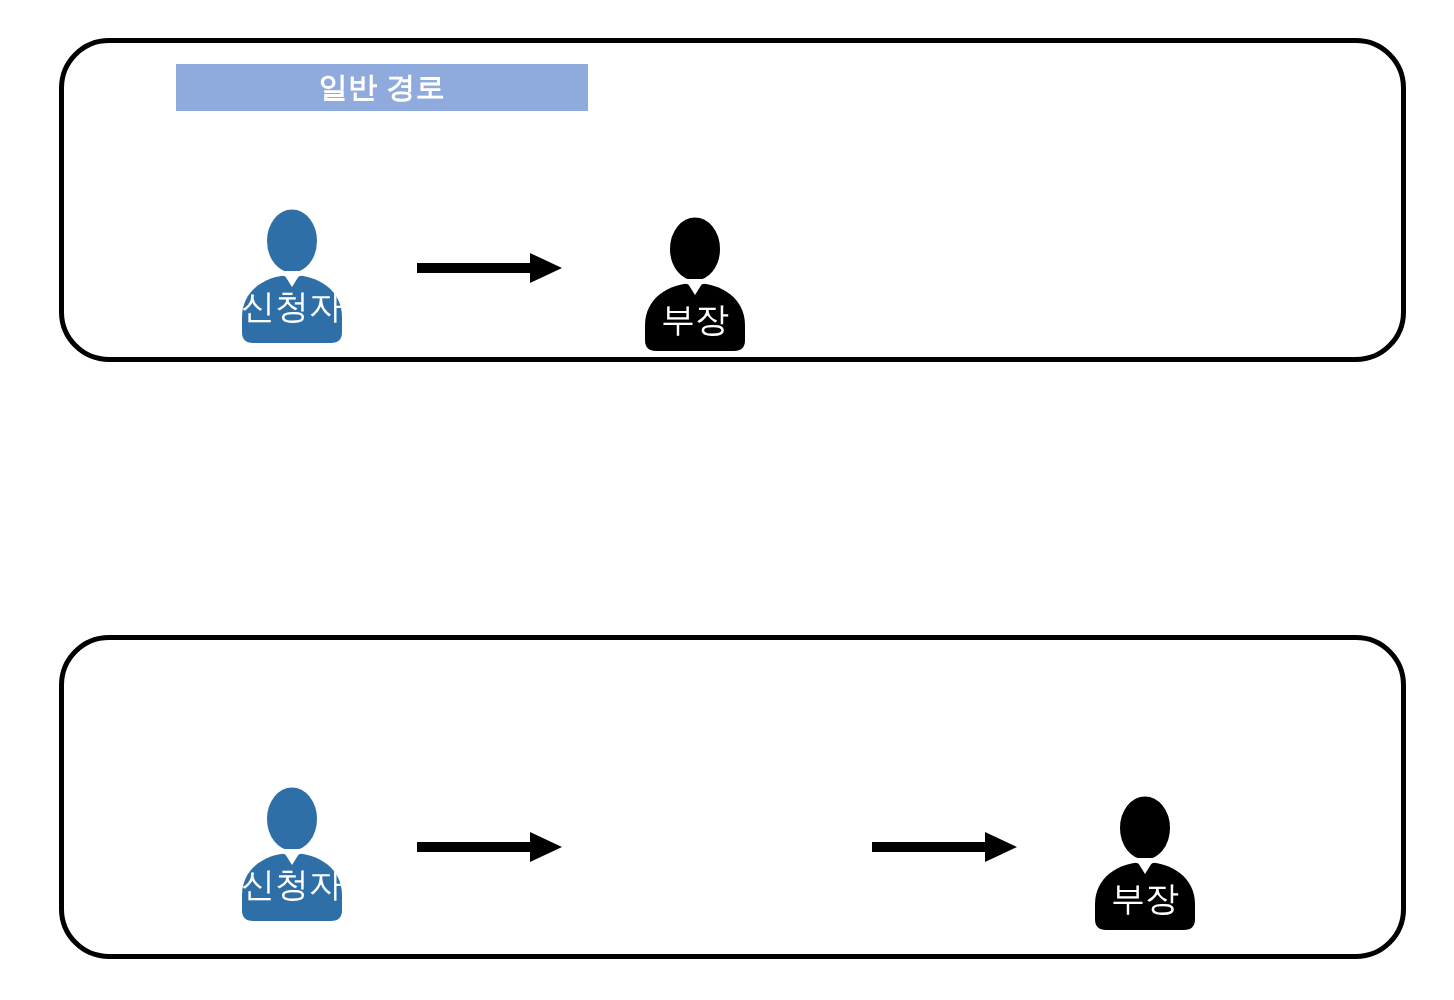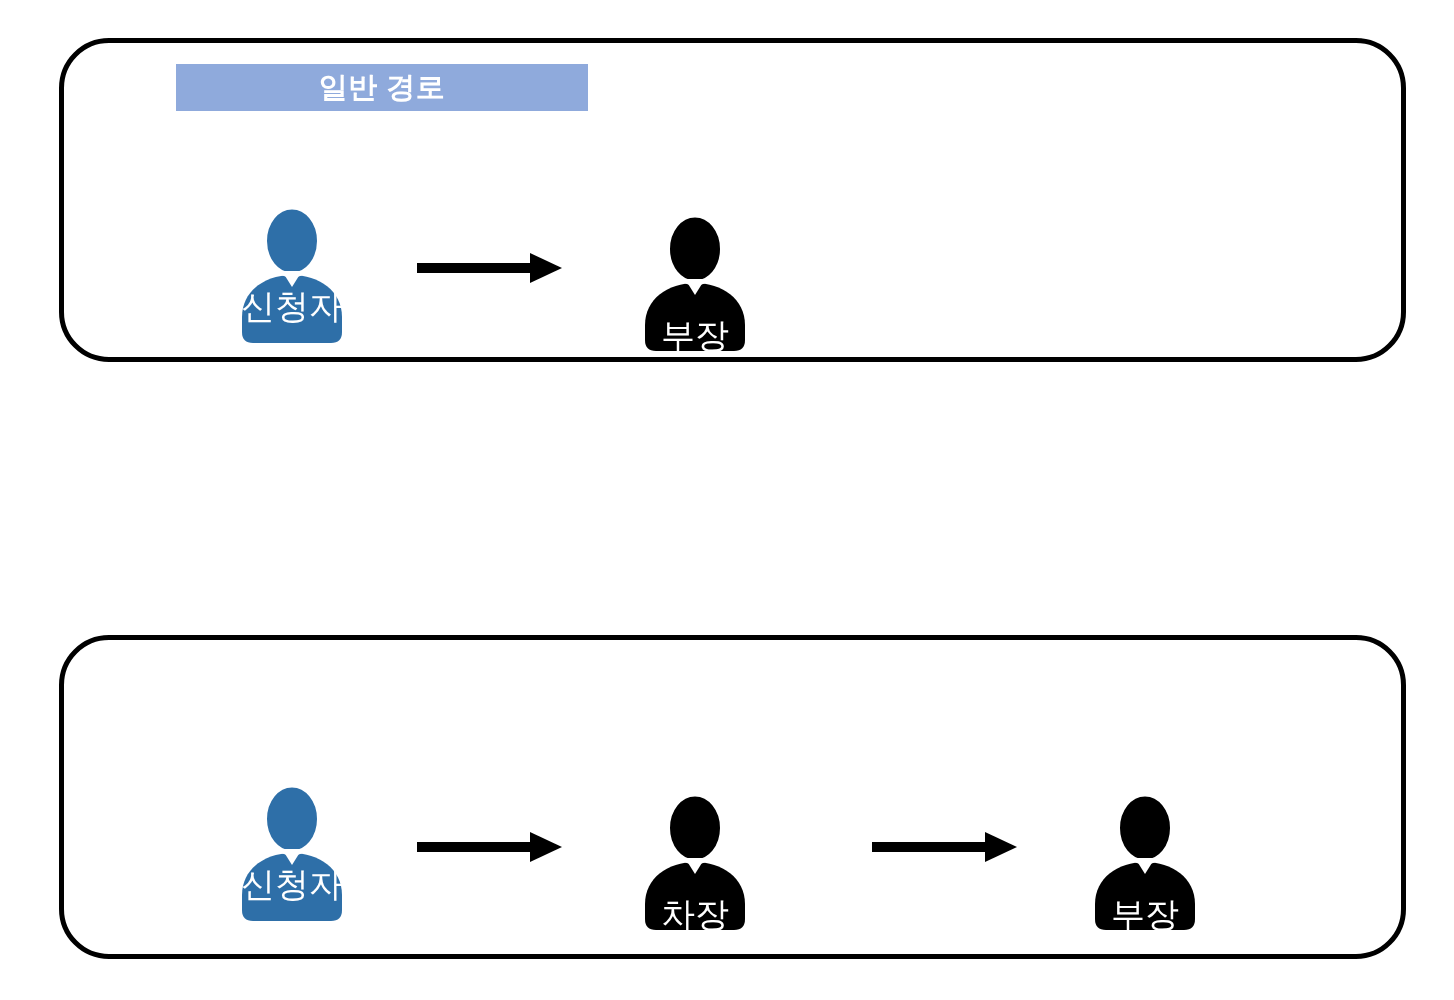--- a/index.html
+++ b/index.html
@@ -31,21 +31,21 @@
   .person svg{width:106px;height:140px;display:block}
   .person.blue  .fill{fill:var(--accent-blue,#2E6FA8)}
   .person.black .fill{fill:var(--icon-black,#000)}
   .person .label{
     position:absolute;left:50%;transform:translateX(-50%);
     width:170px;text-align:center;white-space:nowrap;
     color:var(--label-text,#fff);font-size:34px;font-weight:400;
     line-height:36px;
   }
   .person.blue  .label{top:83px}
-  .person.black .label{top:104px}
+  .person.black .label{top:88px}
 
   .arrow{position:absolute;width:145px;height:30px;display:flex;align-items:center}
   .arrow .shaft{width:113px;height:10px;background:var(--border-black,#000)}
   .arrow .head{
     width:0;height:0;
     border-left:32px solid var(--border-black,#000);
     border-top:15px solid transparent;
     border-bottom:15px solid transparent;
   }
 
@@ -102,28 +102,20 @@
       <path d="M43 66 L53 82 L63 66 Z" fill="#ffffff"></path>
     </svg>
     <span class="label">신청자</span>
   </div>
 
   <div class="arrow" id="arrow-2a">
     <div class="shaft"></div>
     <div class="head"></div>
   </div>
 
-  <div class="person black" id="p-deputy-2">
-    <svg viewBox="0 0 106 140" aria-hidden="true">
-      <path class="fill" d="M14 138 Q3 138 3 127 L3 112 C3 86 26 70 53 70 C80 70 103 86 103 112 L103 127 Q103 138 92 138 Z"></path>
-      <ellipse class="fill" cx="53" cy="36" rx="27.5" ry="34" stroke="#ffffff" stroke-width="5"></ellipse>
-      <path d="M43 66 L53 82 L63 66 Z" fill="#ffffff"></path>
-    </svg>
-    <span class="label">차장</span>
-  </div>
 
   <div class="arrow" id="arrow-2b">
     <div class="shaft"></div>
     <div class="head"></div>
   </div>
 
   <div class="person black" id="p-manager-2">
     <svg viewBox="0 0 106 140" aria-hidden="true">
       <path class="fill" d="M14 138 Q3 138 3 127 L3 112 C3 86 26 70 53 70 C80 70 103 86 103 112 L103 127 Q103 138 92 138 Z"></path>
       <ellipse class="fill" cx="53" cy="36" rx="27.5" ry="34" stroke="#ffffff" stroke-width="5"></ellipse>

